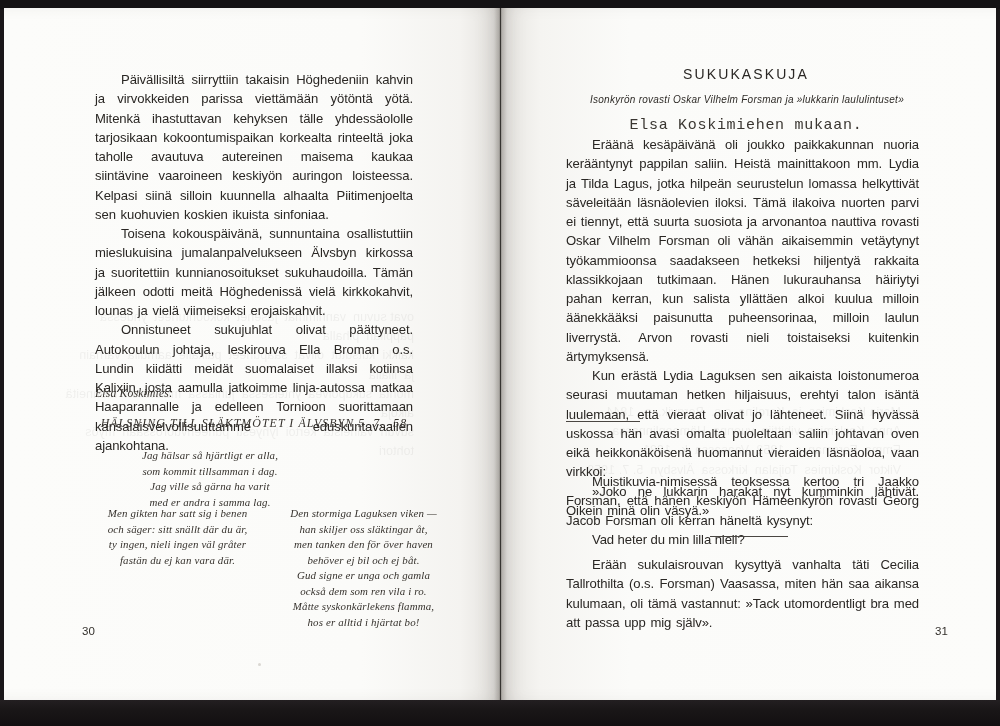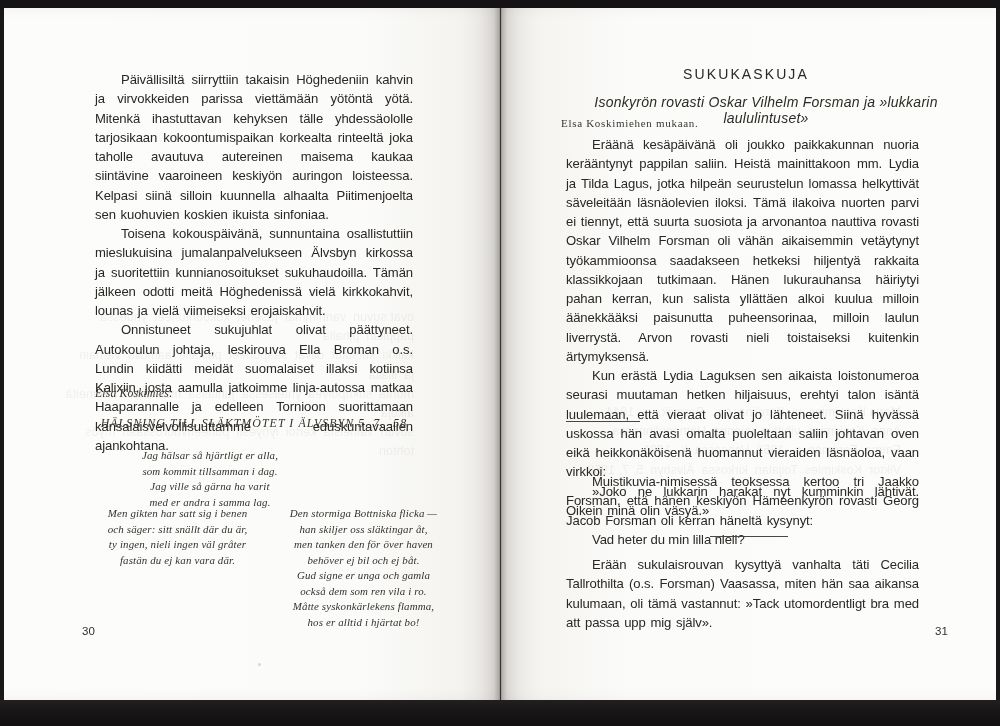--- a/index.html
+++ b/index.html
@@ -62,25 +62,25 @@
   .verse{font-size:10.9px;line-height:15.6px;letter-spacing:.15px;}
   .verse div{white-space:nowrap;text-align:center;}
 
   
   .kicker{
     font-family:"Liberation Sans", sans-serif;
     font-size:14px;letter-spacing:2.1px;color:#2a2724;text-align:center;
   }
   .subtitle{
     font-family:"Liberation Sans", sans-serif;font-style:italic;
-    font-size:14px;letter-spacing:.25px;color:#2e2b27;text-align:center;margin-left:19px;
+    font-size:10px;letter-spacing:.25px;color:#2e2b27;text-align:center;
   }
   .source{
-    font-family:Liberation Serif, serif;
-    font-size:11px;letter-spacing:.7px;color:#3a3631;
+    font-family:Liberation Mono, monospace;
+    font-size:15px;letter-spacing:.7px;color:#3a3631;text-align:center;
   }
 
   
   .fn-rule{width:74px;height:1px;background:#4a4642;margin:0 0 7px 0;}
   .fn-rule.center{margin:0 auto;width:78px;}
   .footnote{
     font-family:"Liberation Sans", sans-serif;
     font-size:8.9px;line-height:13.4px;color:#342f2b;text-align:justify;
     letter-spacing:.05px;
   }
@@ -127,21 +127,21 @@
     </div>
 
     <div class="serif-i verse" style="position:absolute;left:91px;top:498px;width:165px;">
       <div>Men gikten har satt sig i benen</div>
       <div>och säger: sitt snällt där du är,</div>
       <div>ty ingen, nieli ingen väl gråter</div>
       <div>fastän du ej kan vara där.</div>
     </div>
 
     <div class="serif-i verse" style="position:absolute;left:272px;top:498px;width:175px;">
-      <div>Den stormiga Bottniska flicka —</div>
+      <div>Den stormiga Laguksen viken —</div>
       <div>han skiljer oss släktingar åt,</div>
       <div>men tanken den för över haven</div>
       <div>behöver ej bil och ej båt.</div>
     </div>
 
     <div class="serif-i verse" style="position:absolute;left:272px;top:560px;width:175px;">
       <div>Gud signe er unga och gamla</div>
       <div>också dem som ren vila i ro.</div>
       <div>Måtte syskonkärlekens flamma,</div>
       <div>hos er alltid i hjärtat bo!</div>

